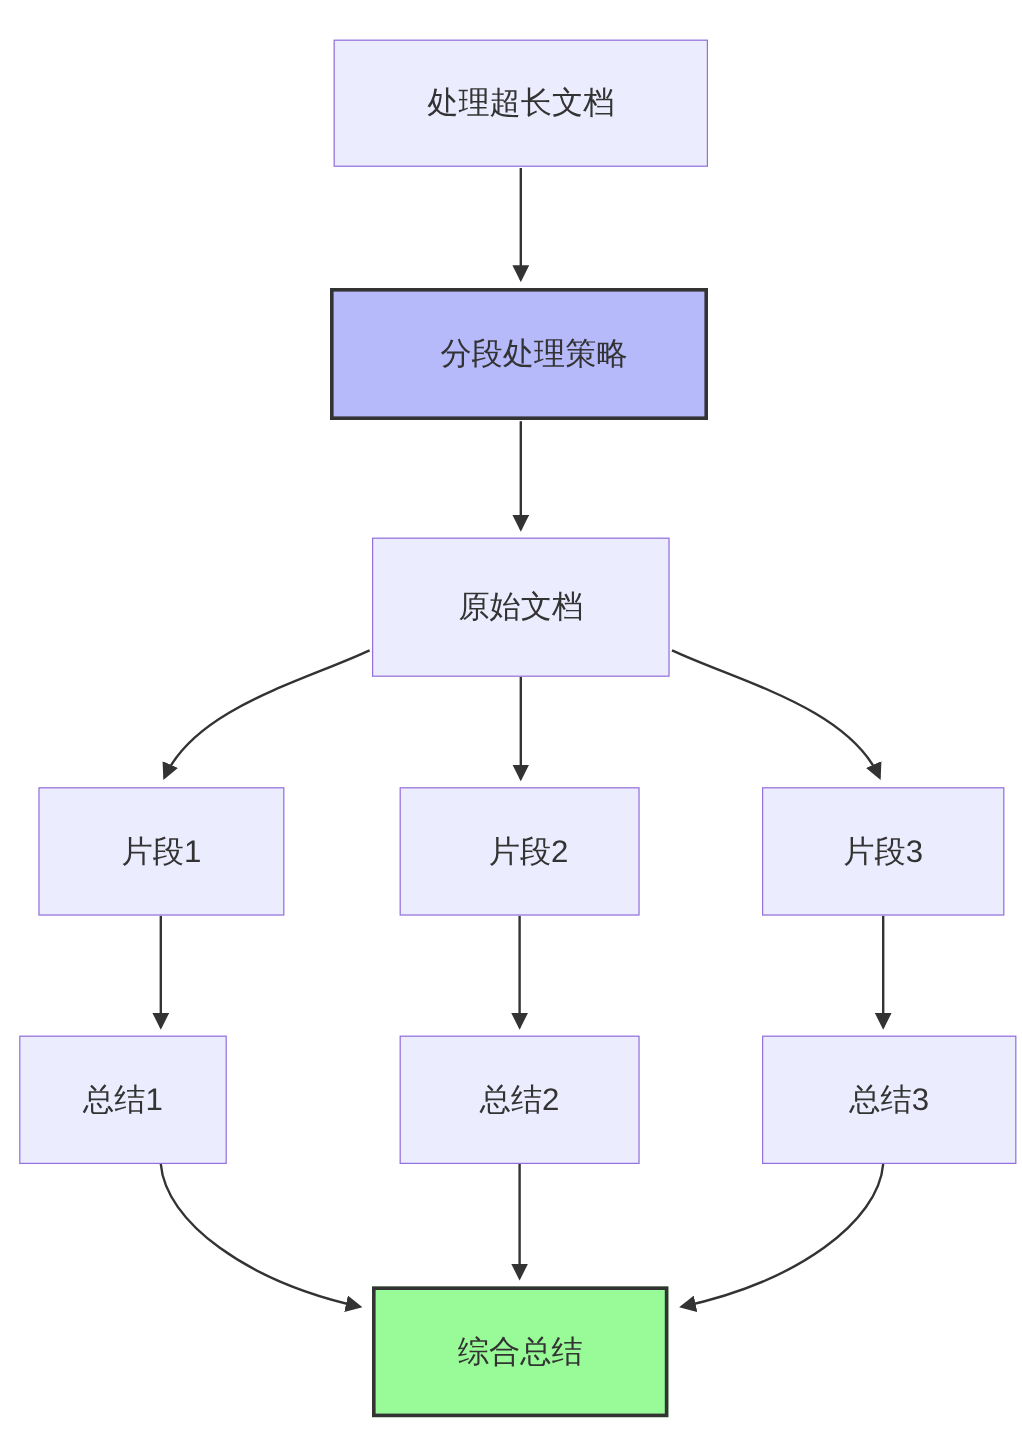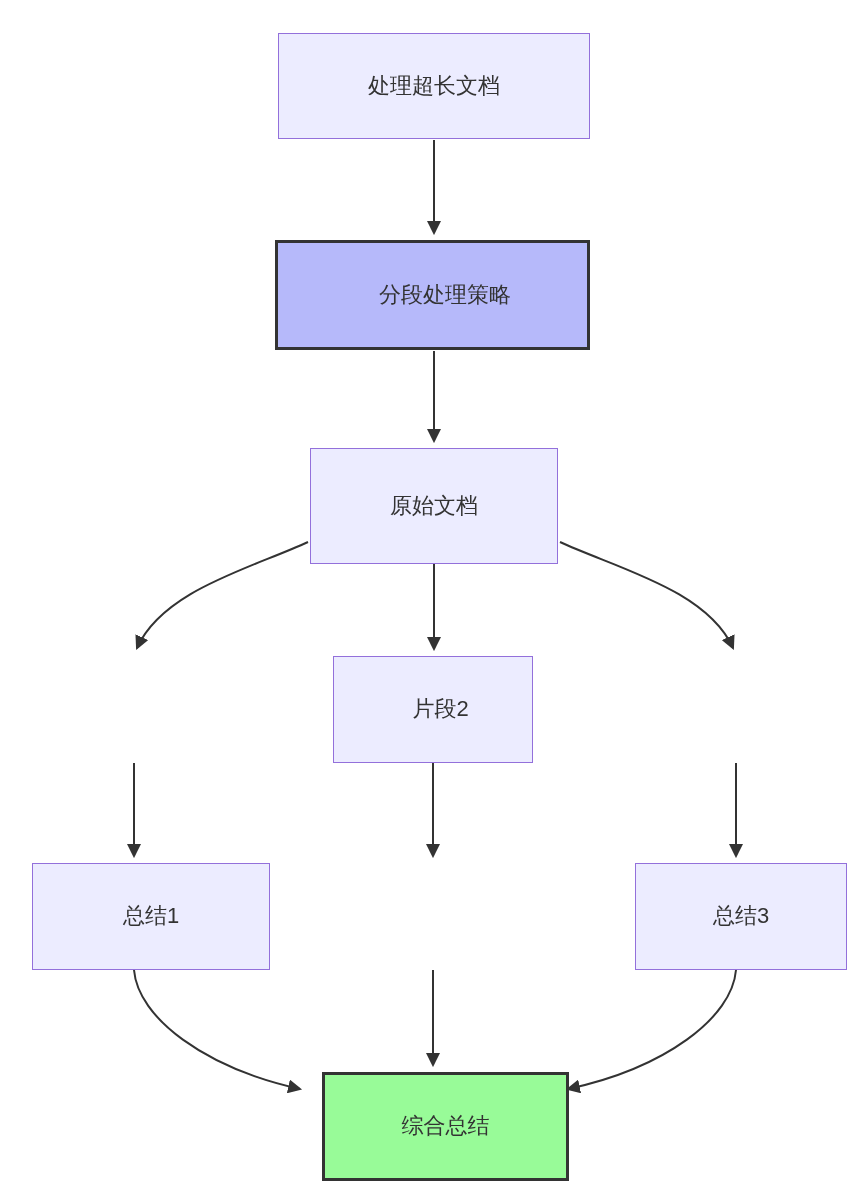--- a/index.html
+++ b/index.html
@@ -30,43 +30,43 @@
     width: 852px; height: 1196px;
   }
   .node {
     position: absolute;
     display: flex;
     align-items: center;
     justify-content: center;
     background: var(--node-fill);
     border: 1.6px solid var(--node-border);
     color: var(--text);
-    font-size: 22px;
+    font-size: 26px;
     line-height: 1.3;
     text-align: center;
   }
   .node.strategy {
     background: var(--strategy-fill);
     border: 3.5px solid var(--strategy-border);
   }
   .node.final {
     background: var(--final-fill);
     border: 3.5px solid var(--final-border);
   }
   
   .n-process   { left: 278px; top: 33px;   width: 312px; height: 106px; }
   .n-strategy  { left: 275px; top: 240px;  width: 315px; height: 110px; padding-left: 25px; }
   .n-original  { left: 310px; top: 448px;  width: 248px; height: 116px; }
   .n-frag1     { left: 32px;  top: 656px;  width: 205px; height: 107px; }
   .n-frag2     { left: 333px; top: 656px;  width: 200px; height: 107px; padding-left: 15px; }
   .n-frag3     { left: 635px; top: 656px;  width: 202px; height: 107px; }
-  .n-sum1      { left: 32px;  top: 863px;  width: 238px; height: 107px; }
+  .n-sum1      { left: 16px;  top: 863px;  width: 173px; height: 107px; }
   .n-sum2      { left: 333px; top: 863px;  width: 200px; height: 107px; }
   .n-sum3      { left: 635px; top: 863px;  width: 212px; height: 107px; }
-  .n-final     { left: 322px; top: 1072px; width: 247px; height: 109px; }
+  .n-final     { left: 310px; top: 1072px; width: 247px; height: 109px; }
   .edge-path {
     fill: none;
     stroke: var(--edge);
     stroke-width: 2px;
   }
 </style>
 </head>
 <body>
 
 <div class="canvas">
@@ -95,30 +95,39 @@
   </div>
 
   <div class="node strategy n-strategy">
     <span>分段处理策略</span>
   </div>
 
   <div class="node n-original">
     <span>原始文档</span>
   </div>
 
+  <div class="node n-frag1">
+    <span>片段1</span>
+  </div>
 
   <div class="node n-frag2">
     <span>片段2</span>
   </div>
 
+  <div class="node n-frag3">
+    <span>片段3</span>
+  </div>
 
   <div class="node n-sum1">
     <span>总结1</span>
   </div>
 
+  <div class="node n-sum2">
+    <span>总结2</span>
+  </div>
 
   <div class="node n-sum3">
     <span>总结3</span>
   </div>
 
   <div class="node final n-final">
     <span>综合总结</span>
   </div>
 
 </div>

